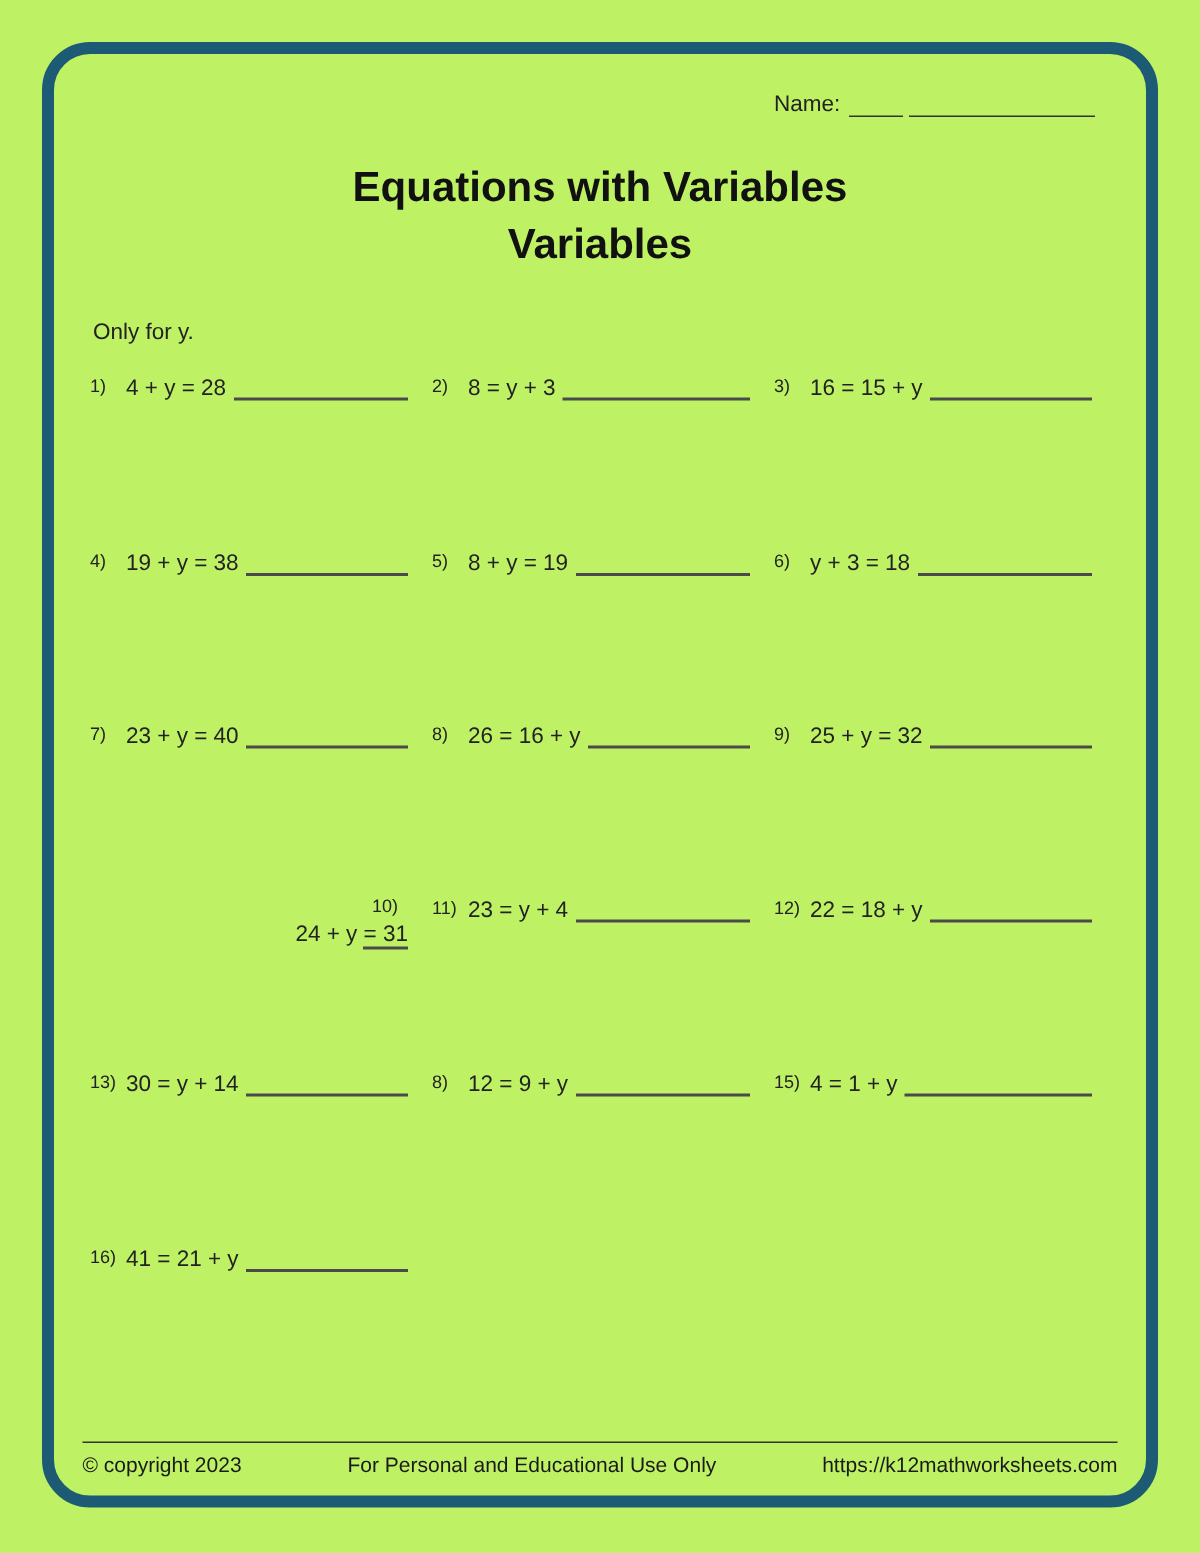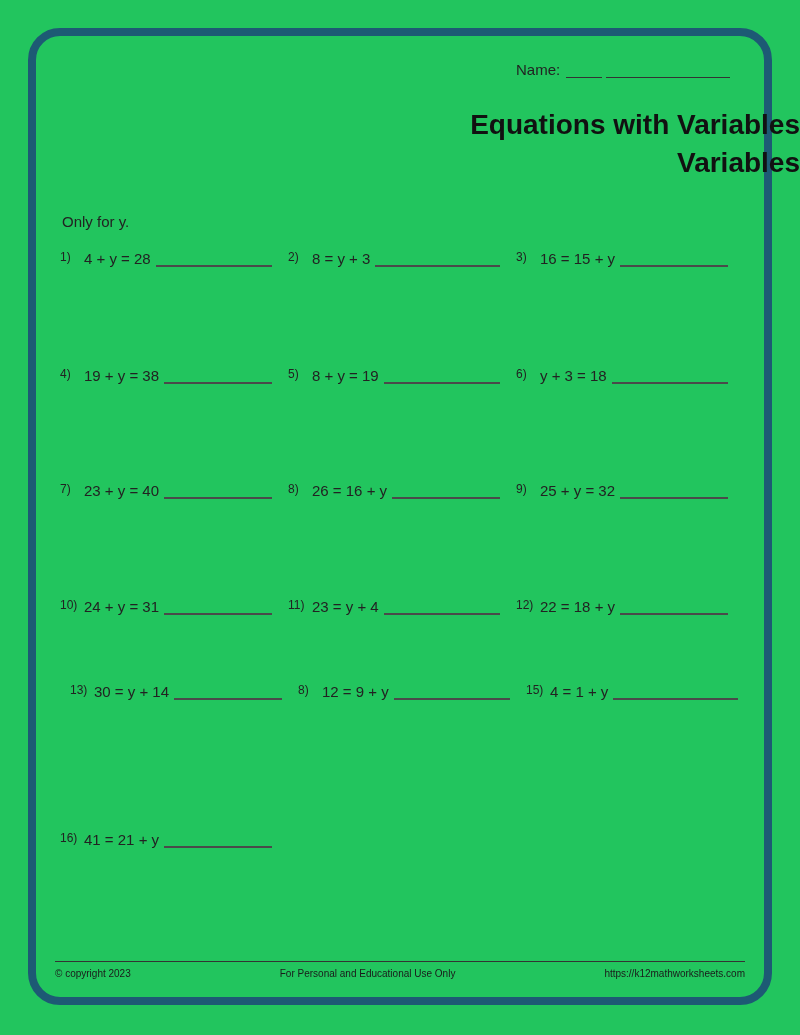--- a/index.html
+++ b/index.html
@@ -6,21 +6,21 @@
     margin: 0;
     padding: 0;
     background: #ffffff;
     font-family: "Liberation Sans", sans-serif;
     color: #222222;
   }
   .page {
     position: relative;
     width: 800px;
     height: 1035px;
-    background: #22c55e;
+    background: #bef264;
     overflow: hidden;
   }
   .frame {
     position: absolute;
     top: 28px;
     left: 28px;
     right: 28px;
     bottom: 30px;
     border: 8px solid #1d5a74;
     border-radius: 32px;
@@ -45,21 +45,21 @@
   .name-line-long {
     flex: 1;
     border-bottom: 1.6px solid #333333;
     height: 17px;
   }
   .title {
     position: absolute;
     top: 106px;
     left: 0;
     width: 100%;
-    text-align: right;
+    text-align: center;
     font-size: 28px;
     font-weight: bold;
     line-height: 38px;
     color: #111111;
   }
   .instructions {
     position: absolute;
     top: 213px;
     left: 62px;
     font-size: 15px;
@@ -108,21 +108,21 @@
     right: 55px;
     border-top: 1.6px solid #333333;
   }
   .footer {
     position: absolute;
     top: 968px;
     left: 55px;
     right: 55px;
     display: flex;
     justify-content: space-between;
-    font-size: 10px;
+    font-size: 14px;
     color: #1a1a1a;
   }
   .footer .center { text-align: center; }
 </style>
 </head>
 <body>
 
 <div class="page">
 
   <div class="frame"></div>
@@ -186,37 +186,37 @@
       <span class="peq">26 = 16 + y</span>
       <span class="pline"></span>
     </div>
         <div class="problem-cell" style="left: 456px;">
       <span class="pnum">9)</span>
       <span class="peq">25 + y = 32</span>
       <span class="pline"></span>
     </div>
       </div>
       <div class="problem-row" style="top: 597px;">
-        <div class="problem-cell" style="left: 0px;">
+        <div class="problem-cell" style="left: 0px; flex-direction: column;">
       <span class="pnum">10)</span>
       <span class="peq">24 + y = 31</span>
       <span class="pline"></span>
     </div>
         <div class="problem-cell" style="left: 228px;">
       <span class="pnum">11)</span>
       <span class="peq">23 = y + 4</span>
       <span class="pline"></span>
     </div>
         <div class="problem-cell" style="left: 456px;">
       <span class="pnum">12)</span>
       <span class="peq">22 = 18 + y</span>
       <span class="pline"></span>
     </div>
       </div>
-      <div class="problem-row" style="top: 682px; margin-left: 10px;">
+      <div class="problem-row" style="top: 713px;">
         <div class="problem-cell" style="left: 0px;">
       <span class="pnum">13)</span>
       <span class="peq">30 = y + 14</span>
       <span class="pline"></span>
     </div>
         <div class="problem-cell" style="left: 228px;">
       <span class="pnum">8)</span>
       <span class="peq">12 = 9 + y</span>
       <span class="pline"></span>
     </div>

